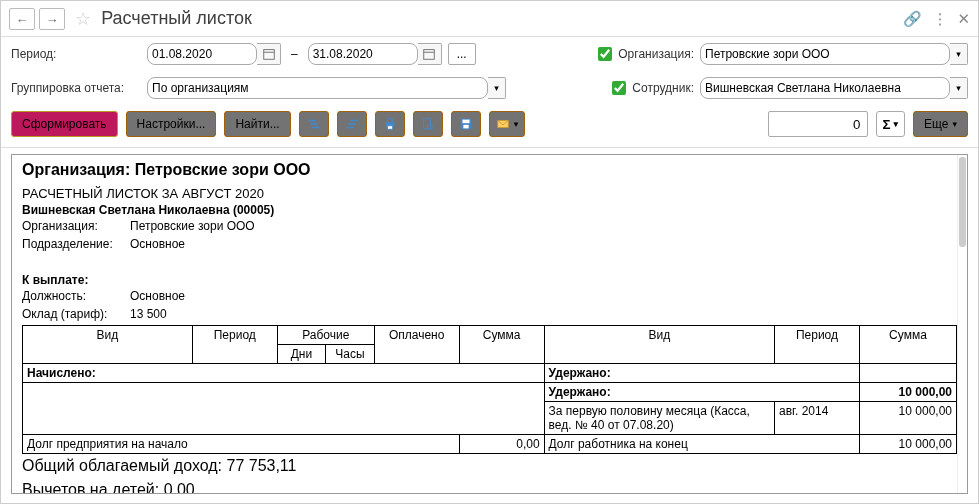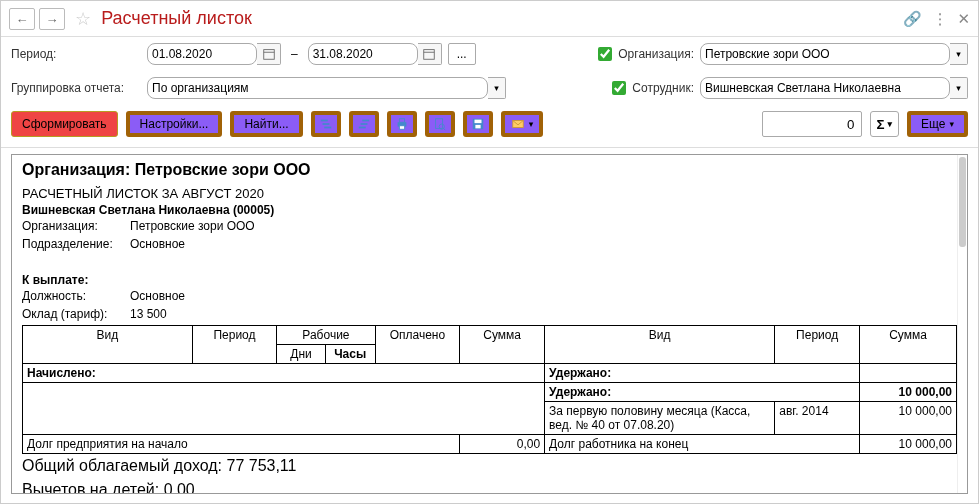--- a/index.html
+++ b/index.html
@@ -1,38 +1,38 @@
 <!DOCTYPE html>
 <html><head>
 <meta charset="utf-8">
 <style>
 * { box-sizing: border-box; margin: 0; padding: 0; }
 body { font-family: Arial, sans-serif; font-size: 12px; background: #fff; width: 979px; height: 504px; overflow: hidden; border: 1px solid #ccc; }
 .titlebar { display: flex; align-items: center; height: 36px; padding: 0 8px; border-bottom: 1px solid #ddd; gap: 4px; }
 .nav-btn { width: 26px; height: 22px; border: 1px solid #bbb; background: #fff; border-radius: 2px; display: flex; align-items: center; justify-content: center; cursor: pointer; color: #666; font-size: 13px; }
 .star { font-size: 18px; color: #ccc; margin: 0 6px; cursor: pointer; }
-.page-title { font-size: 18px; color: #b91c1c; flex: 1; }
+.page-title { font-size: 18px; color: #404040; flex: 1; }
 .titlebar-right { display: flex; gap: 10px; align-items: center; color: #888; }
 .titlebar-right span { cursor: pointer; font-size: 15px; }
 
 .filter-row { display: flex; align-items: center; padding: 6px 10px; gap: 6px; }
 .filter-row label { color: #333; }
 .filter-row .gap { flex: 1; }
 .date-input, .text-input, .select-input { border: 1px solid #aaa; height: 22px; padding: 0 4px; background: #fff; display: flex; align-items: center; border-radius: 8px; }
 .date-input { width: 110px; }
 .cal-btn { width: 24px; height: 22px; border: 1px solid #aaa; border-left: none; background: #f7f7f7; display: flex; align-items: center; justify-content: center; cursor: pointer; font-size: 11px; border-radius: 0 2px 2px 0; }
 .ellipsis-btn { width: 28px; height: 22px; border: 1px solid #aaa; background: #fff; cursor: pointer; display:flex;align-items:center;justify-content:center; border-radius:2px;}
 .select-input { width: 250px; }
 .dd-btn { width: 18px; height: 22px; border: 1px solid #aaa; border-left:none; background:#f7f7f7; display:flex; align-items:center; justify-content:center; cursor:pointer; font-size:9px; border-radius: 0 2px 2px 0;}
 .check { width: 14px; height: 14px; border: 1px solid #5a5; accent-color: #3a3; }
 .wide-select { width: 341px; }
 
 .toolbar { display: flex; align-items: center; padding: 6px 10px 10px; gap: 8px; border-bottom: 1px solid #ddd; }
-.btn { height: 26px; border: 4px solid #a16207; background: #8b5cf6; border-radius: 3px; padding: 0 10px; display: flex; align-items: center; gap: 4px; cursor: pointer; font-size: 12px; }
-.btn-primary { background: #ef4444; border: 1px solid #b89b22; font-weight: normal; }
+.btn { height: 26px; border: 1px solid #a16207; background: #737373; border-radius: 3px; padding: 0 10px; display: flex; align-items: center; gap: 4px; cursor: pointer; font-size: 12px; }
+.btn-primary { background: #be185d; border: 1px solid #b89b22; font-weight: normal; }
 .btn-icon { width: 30px; padding: 0; justify-content: center; }
 .toolbar .spacer { flex: 1; }
 .num-field { width: 100px; height: 26px; border: 1px solid #aaa; text-align: right; padding: 0 6px; border-radius:2px;}
 .sigma-btn { height:26px; border:1px solid #aaa; background:#fff; border-radius:3px; padding:0 6px; display:flex; align-items:center; gap:3px; cursor:pointer; font-weight:bold;}
 
 .report { border: 1px solid #999; margin: 6px 10px; height: 340px; overflow-y: auto; position: relative; }
 .report-inner { padding: 6px 10px; }
 .org-title { font-size: 16px; font-weight: bold; margin-bottom: 7px; }
 .doc-title { font-size: 13px; margin-bottom: 2px; }
 .two-col { display: flex; gap: 20px; flex-direction: column; }
@@ -211,21 +211,21 @@
         <th rowspan="2" style="width:70px;">Период</th>
         <th colspan="2">Рабочие</th>
         <th rowspan="2" style="width:70px;">Оплачено</th>
         <th rowspan="2" style="width:70px;">Сумма</th>
         <th rowspan="2" style="width:190px;">Вид</th>
         <th rowspan="2" style="width:70px;">Период</th>
         <th rowspan="2" style="width:80px;">Сумма</th>
       </tr>
       <tr>
         <th style="width:40px;">Дни</th>
-        <th style="width:40px;font-weight:bold;">Часы</th>
+        <th style="width:40px;">Часы</th>
       </tr>
       <tr>
         <td colspan="6" class="bold">Начислено:</td>
         <td colspan="2" class="bold">Удержано:</td>
         <td></td>
       </tr>
       <tr>
         <td colspan="6" rowspan="2"></td>
         <td colspan="2" class="bold">Удержано:</td>
         <td class="num-cell bold">10 000,00</td>

